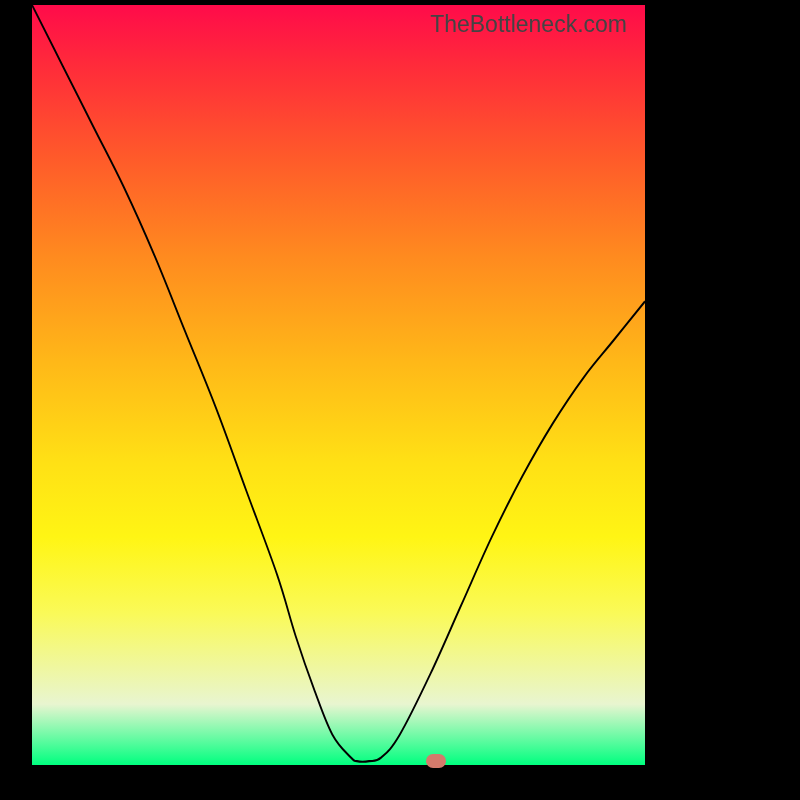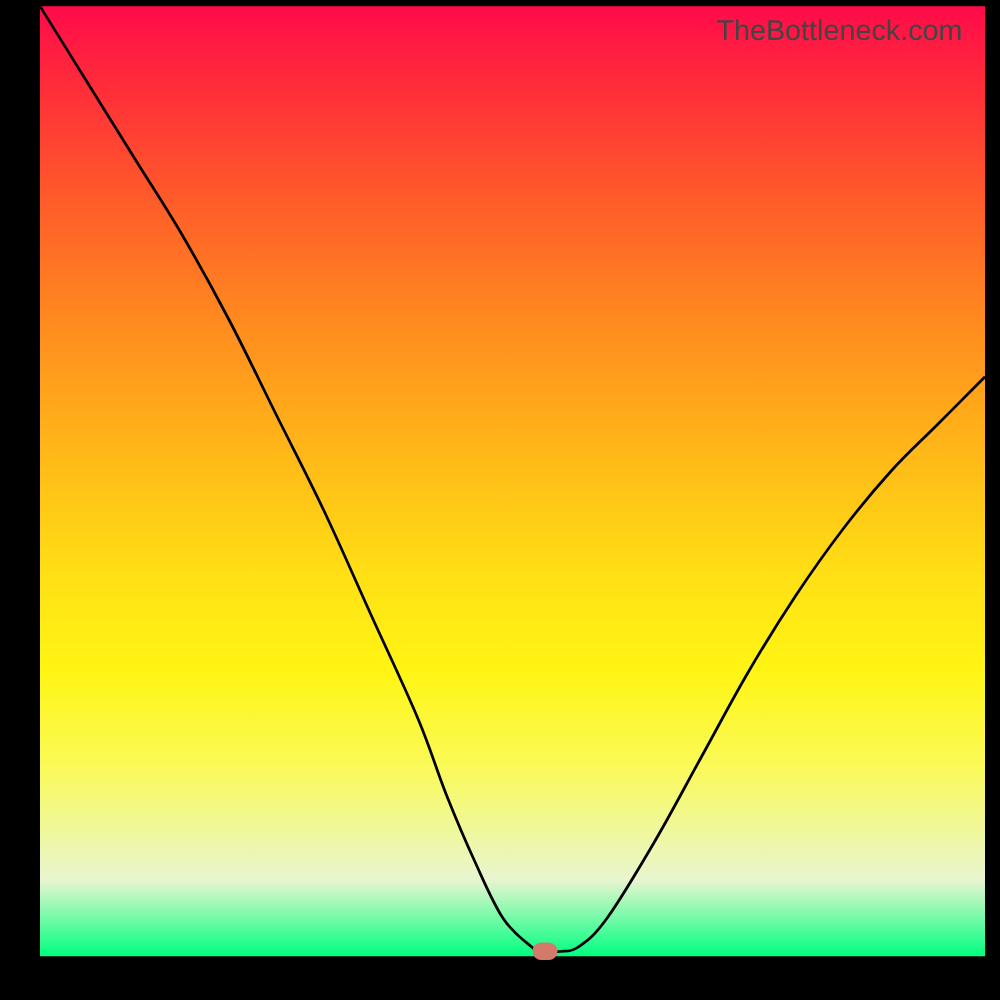--- a/index.html
+++ b/index.html
@@ -7,21 +7,21 @@
     width: 800px;
     height: 800px;
     background: #000;
     position: relative;
     overflow: hidden;
   }
   .plot-area {
     position: absolute;
     left: 32px;
     top: 5px;
-    width: 756px;
+    width: 613px;
     height: 760px;
     background: linear-gradient(to bottom,
       #ff0b4a 0%,
       #ff2b3a 8%,
       #ff5a2a 20%,
       #ff8a1f 33%,
       #ffb818 47%,
       #ffe015 60%,
       #fff514 70%,
       #fafa58 80%,

